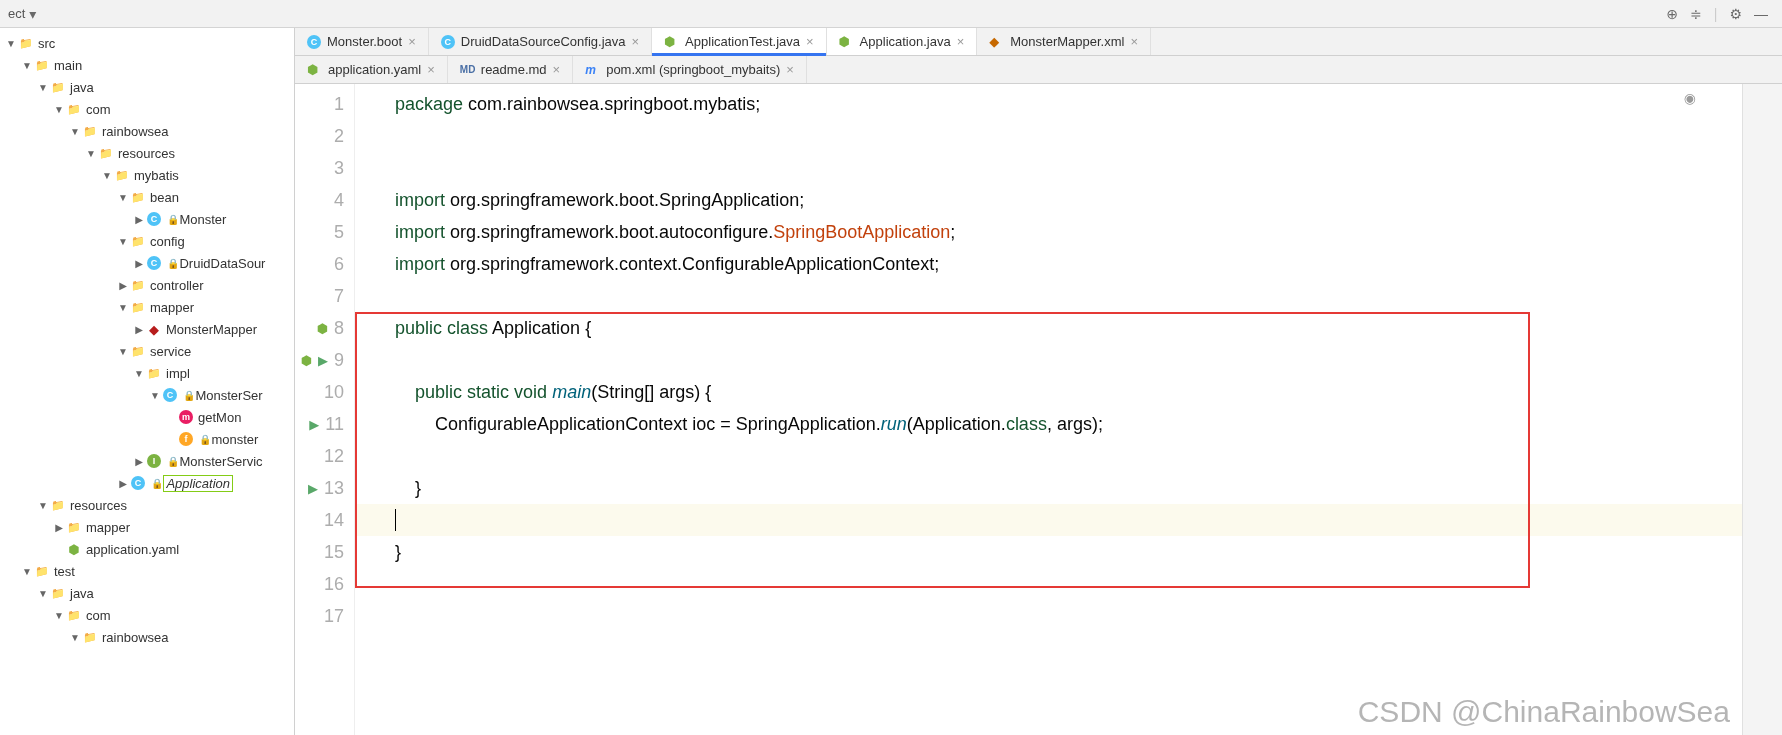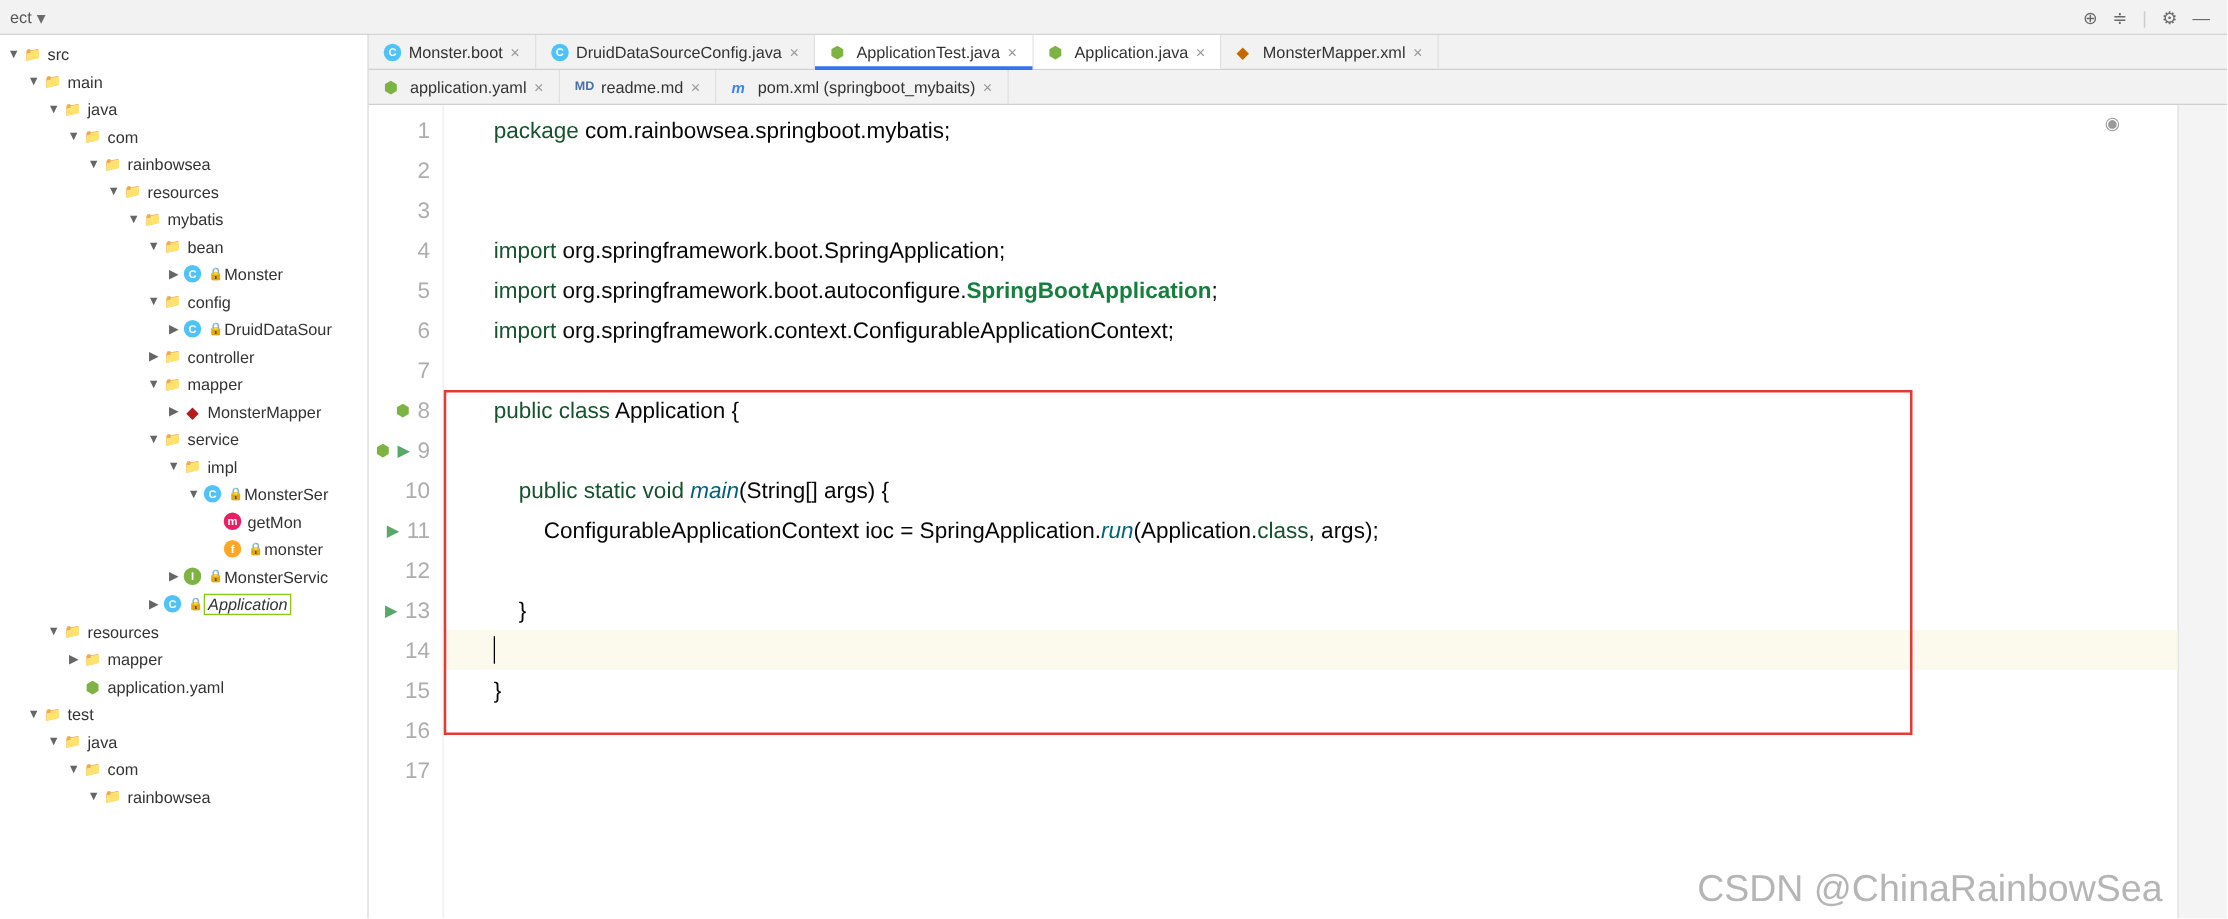--- a/index.html
+++ b/index.html
@@ -38,21 +38,21 @@
   .tab-icon-xml { color:#c66800; width:15px; }
   .tab-icon-md { color:#4a6fa5; width:15px; font-size:10px; font-weight:bold;}
   .tab-icon-m { color:#3b82f6; width:15px; font-weight:bold; font-size:12px; font-style:italic;}
   .editor-area { flex:1; display:flex; background:#fff; font-family: "JetBrains Mono","Consolas",monospace; font-size:18px; overflow:hidden;}
   .gutter { width:60px; background:#fff; color:#adadad; text-align:right; padding:4px 10px 0 0; border-right:1px solid #eee;}
   .gutter-line { height:32px; display:flex; justify-content:flex-end; align-items:center; gap:6px;}
   .gut-icon { font-size:13px;}
   .code { flex:1; padding:4px 0 0 0; position:relative;}
   .code-line { height:32px; display:flex; align-items:center; white-space:pre; padding-left:40px;}
   .kw { color:#14532d; }
-  .ann { color:#15803d;font-weight:bold; }
+  .ann { color:#c2410c; }
   .fn { color:#00627a; font-style:italic; }
   .pln { color:#080808; }
   .current-line { background:#fcfaed; }
   .caret { display:inline-block; width:1px; height:22px; background:#000; vertical-align:middle;}
   .redbox { position:absolute; border:2px solid #e53935; pointer-events:none; }
   .watermark { position:absolute; right:12px; bottom:6px; color:rgba(120,120,120,0.55); font-size:30px; pointer-events:none; font-family:"Segoe UI",Arial,sans-serif;}
   .right-strip { width:40px; background:#f4f4f4; border-left:1px solid #e0e0e0;}
   .eye-icon { position:absolute; right:46px; top:6px; color:#9a9a9a; font-size:14px; z-index:2;}
 </style>
 </head>

